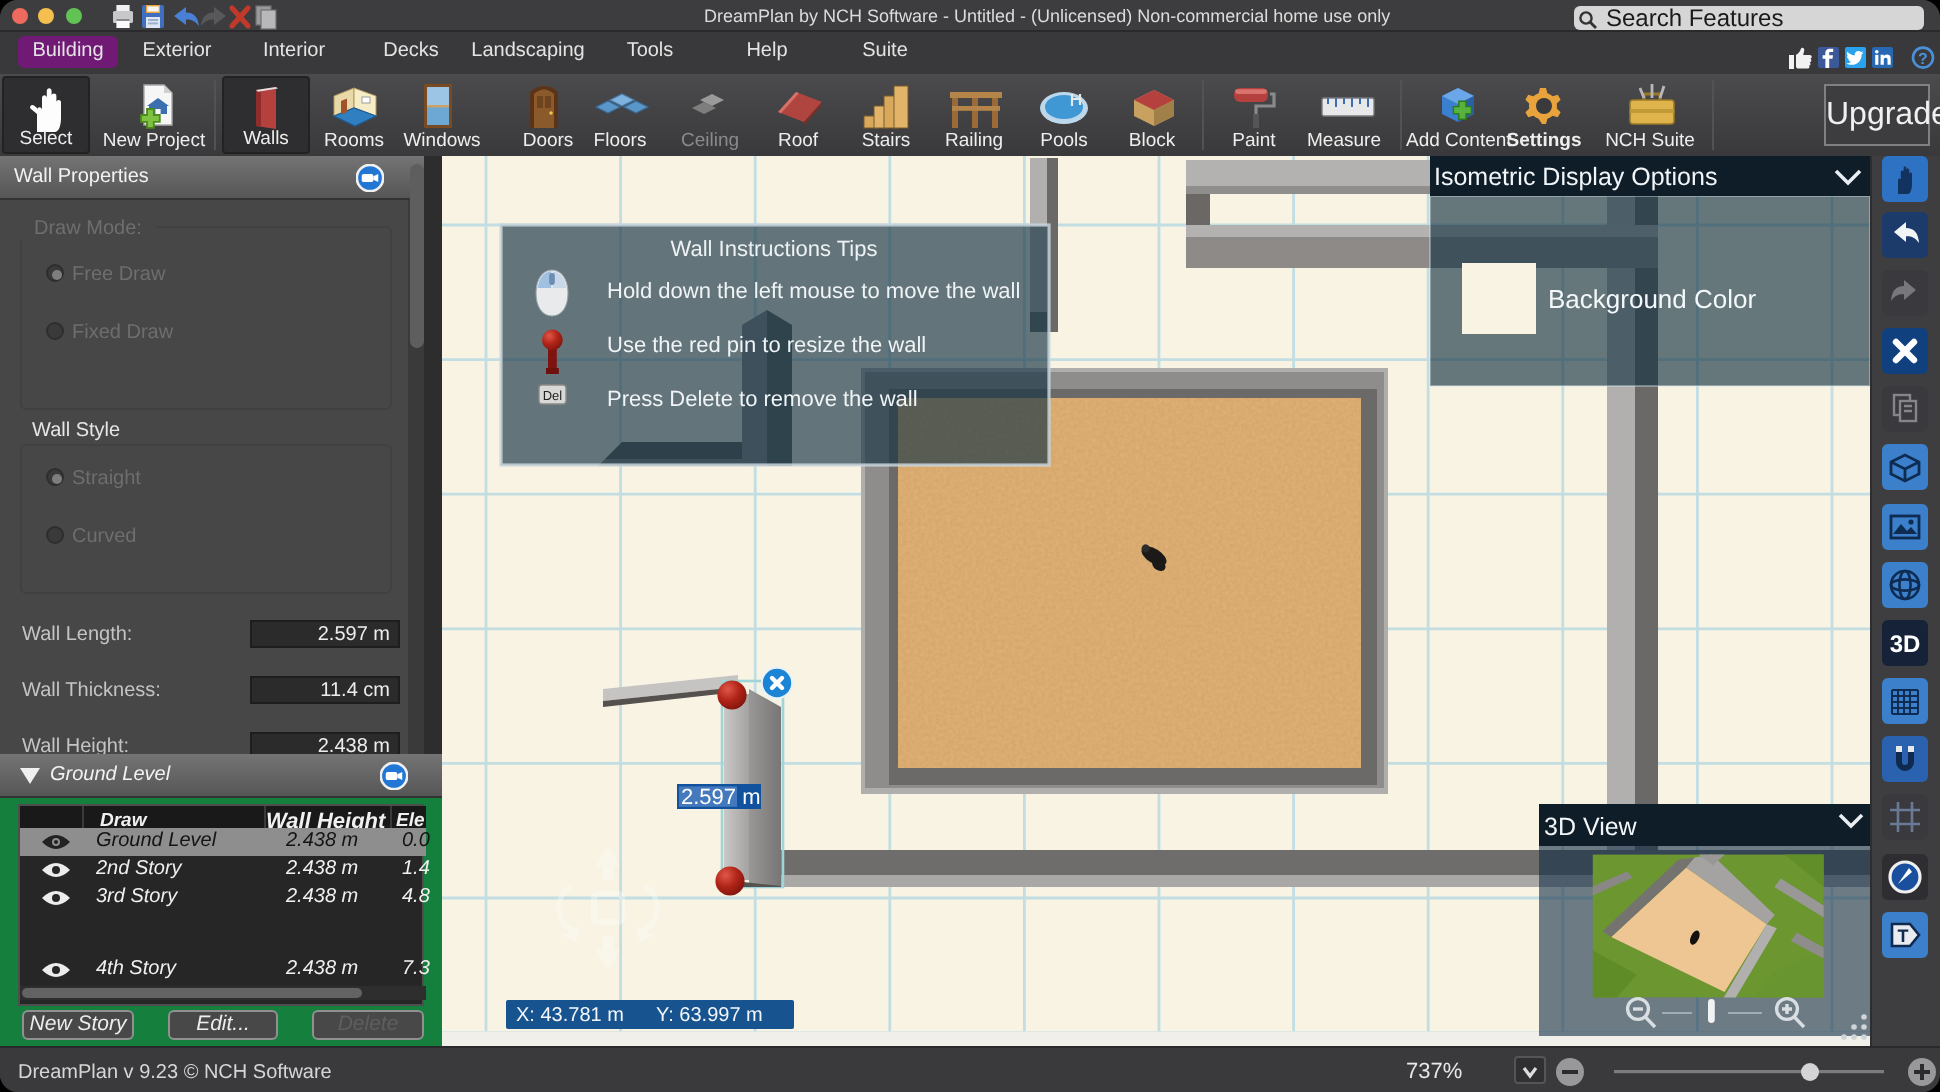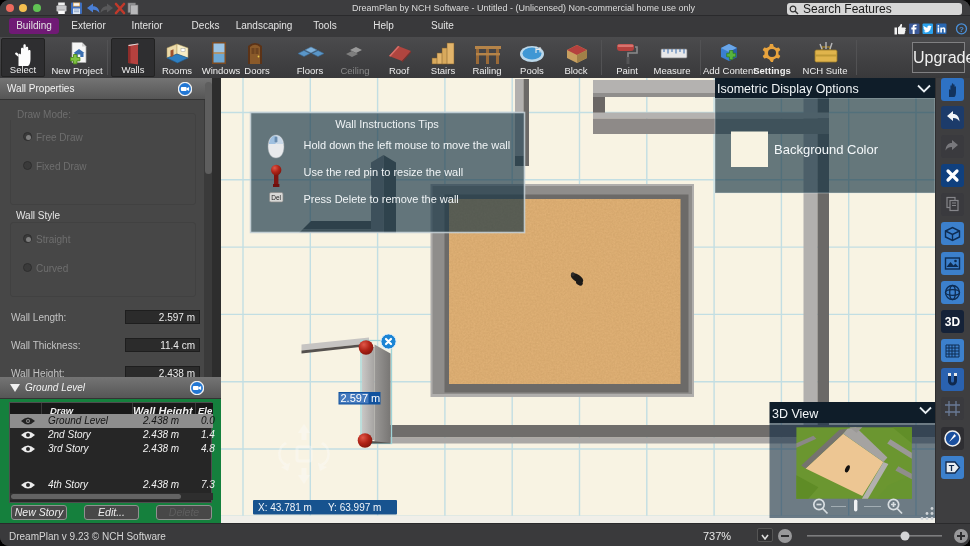--- a/index.html
+++ b/index.html
@@ -154,21 +154,21 @@
   </div>
   <div class="tbtn" style="left:199px;width:44px;">
     <svg width="22" height="26" viewBox="0 0 22 26">
           <rect x="4" y="2" width="14" height="22" fill="#7a4a22"></rect>
           <rect x="5.5" y="3.5" width="11" height="9" fill="#9cc4e4"></rect>
           <rect x="5.5" y="13.5" width="11" height="9" fill="#6da8d4"></rect>
           <rect x="5.5" y="12.5" width="11" height="1.2" fill="#caa267"></rect>
         </svg>
     <div class="lbl">Windows</div>
   </div>
-  <div class="tbtn" style="left:237px;width:40px;">
+  <div class="tbtn" style="left:254px;width:40px;">
     <svg width="22" height="26" viewBox="0 0 22 26">
           <path d="M4 24 L4 6 Q11 0 18 6 L18 24 Z" fill="#5c3317"></path>
           <path d="M6 24 L6 7 Q11 2.5 16 7 L16 24 Z" fill="#8a5a2a"></path>
           <rect x="7.5" y="8" width="3" height="6" fill="#6e4420"></rect>
           <rect x="11.5" y="8" width="3" height="6" fill="#6e4420"></rect>
           <circle cx="14.5" cy="16.5" r="0.9" fill="#e8c84a"></circle>
         </svg>
     <div class="lbl">Doors</div>
   </div>
   <div class="tbtn" style="left:288px;width:44px;">

